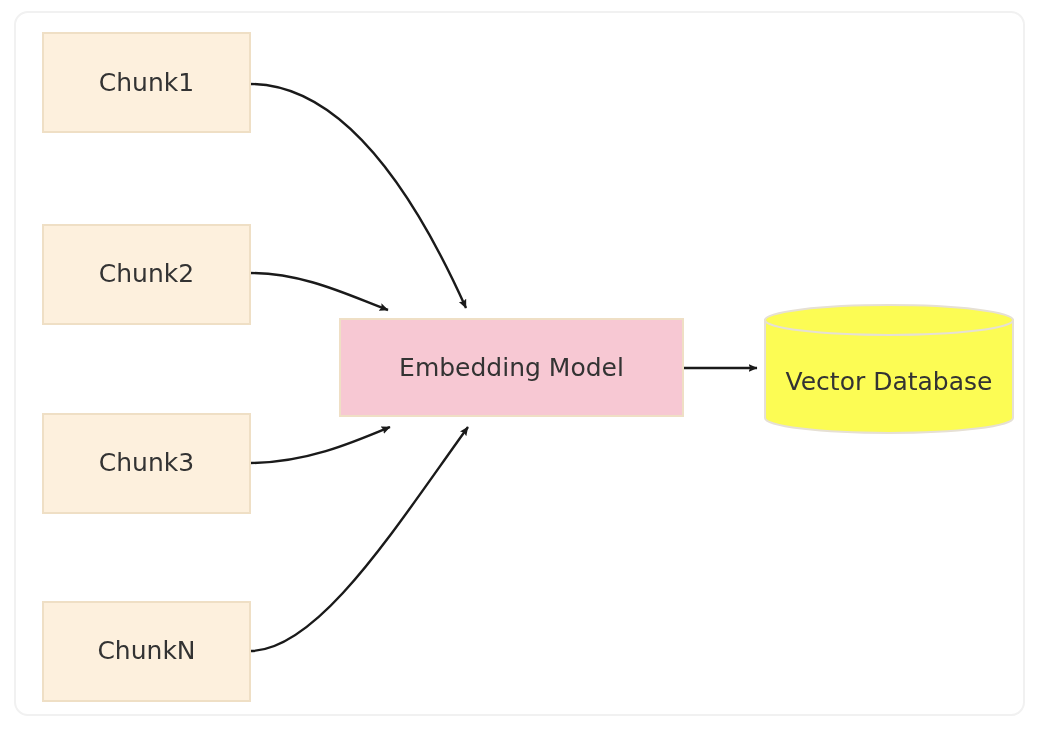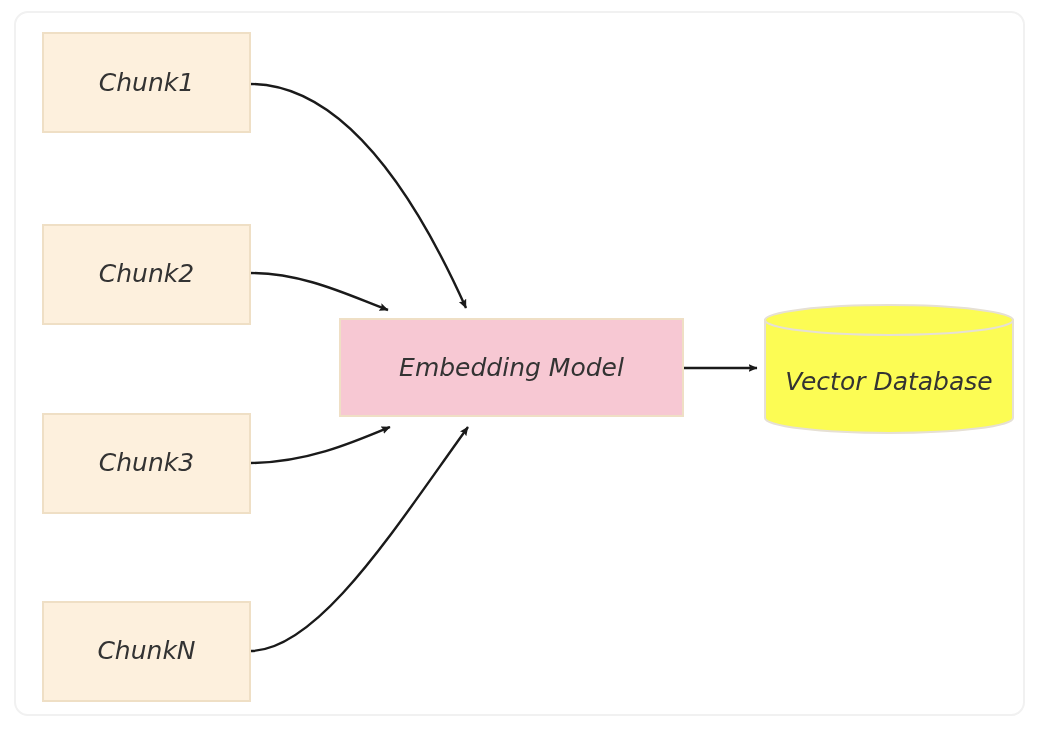--- a/index.html
+++ b/index.html
@@ -10,21 +10,20 @@
   body {
     width: 1058px;
     height: 736px;
     font-family: "DejaVu Sans", "Liberation Sans", sans-serif;
     overflow: hidden;
   }
   #diagram-root {
     position: relative;
     width: 1058px;
     height: 736px;
-    font-style: italic;
   }
   .panel {
     position: absolute;
     left: 14px;
     top: 11px;
     width: 1011px;
     height: 705px;
     box-sizing: border-box;
     background: #ffffff;
     border: 2px solid #f1f1f1;

